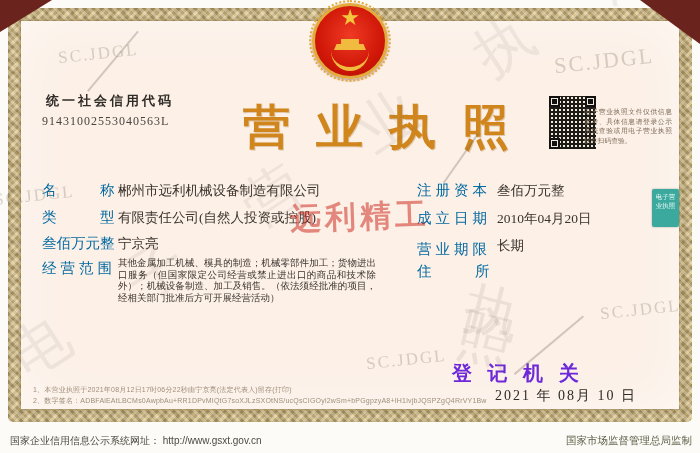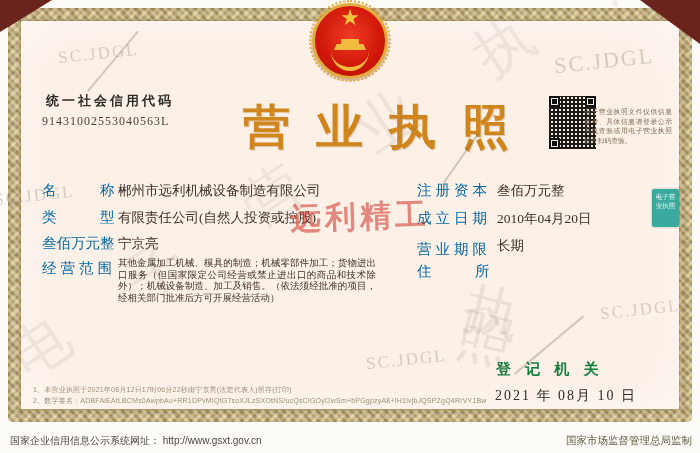--- a/index.html
+++ b/index.html
@@ -60,22 +60,22 @@
     border-radius:2px;box-shadow:0 0 2px rgba(0,60,55,.4);z-index:7;}
 
   
   .flabel{position:absolute;font-size:14.5px;font-weight:normal;color:#0369a1;white-space:nowrap;}
   .fvalue{position:absolute;font-size:13.5px;color:#3a332c;white-space:nowrap;
     font-family:"Liberation Serif","DejaVu Serif",serif;}
   .scope-value{position:absolute;left:118px;top:258px;width:258px;font-size:9.5px;line-height:11.5px;
     color:#3a332c;text-align:justify;white-space:normal;font-family:Liberation Serif, serif;}
 
   
-  .registrar-label{position:absolute;left:452px;top:360px;font-size:15px;font-weight:bold;
-    color:#15803d;letter-spacing:5px;margin-left:44px;}
+  .registrar-label{position:absolute;left:452px;top:360px;font-size:20px;font-weight:bold;
+    color:#6d28d9;letter-spacing:5px;}
   .registrar-name{position:absolute;left:578px;top:359px;width:112px;font-size:9px;line-height:11px;
     color:#3a332c;text-align:center;font-weight:bold;}
   .issue-date{position:absolute;left:478px;top:387px;width:176px;text-align:center;font-size:14px;
     letter-spacing:2px;color:#2e2a26;font-family:"Liberation Serif","DejaVu Serif",serif;}
 
   
   .note{position:absolute;left:33px;font-size:7px;color:#a08f7a;white-space:nowrap;letter-spacing:.2px;}
   .note1{top:385px}.note2{top:396px}
   .footer-left{position:absolute;left:10px;top:434px;font-size:10px;color:#4c4a40;text-align:right;}
   .footer-right{position:absolute;right:8px;top:434px;font-size:10.5px;color:#5c5c45;}

